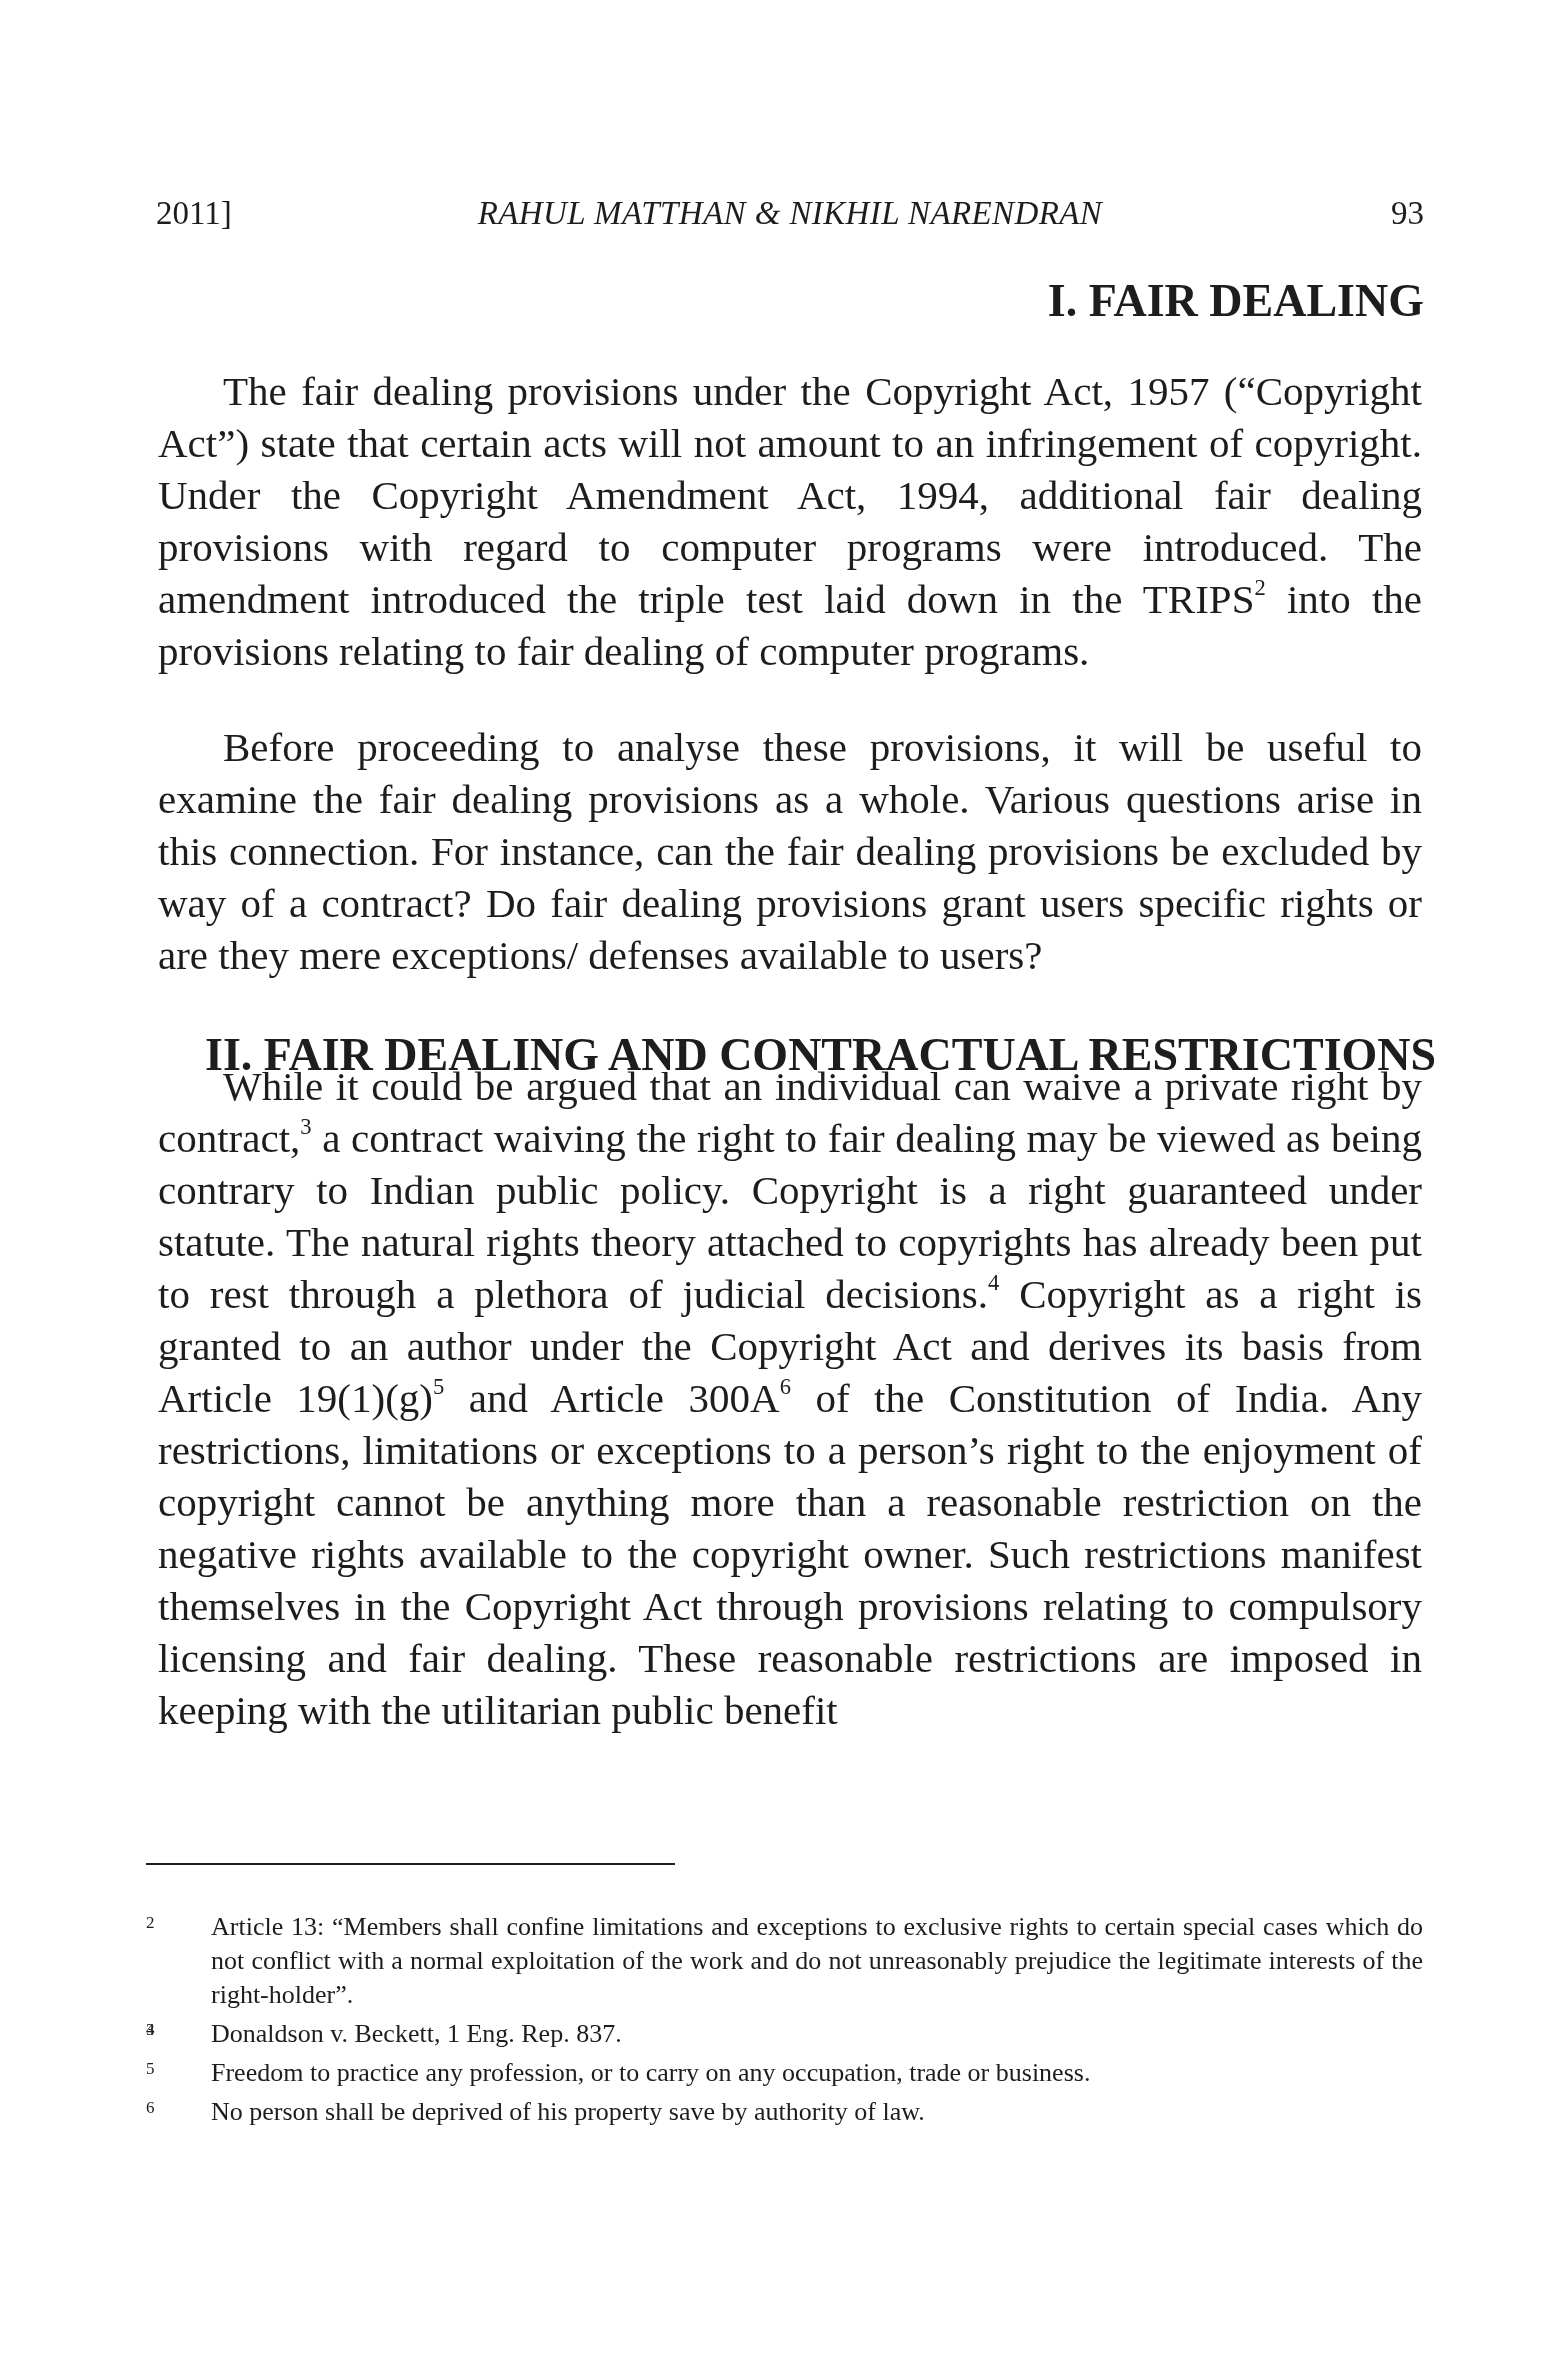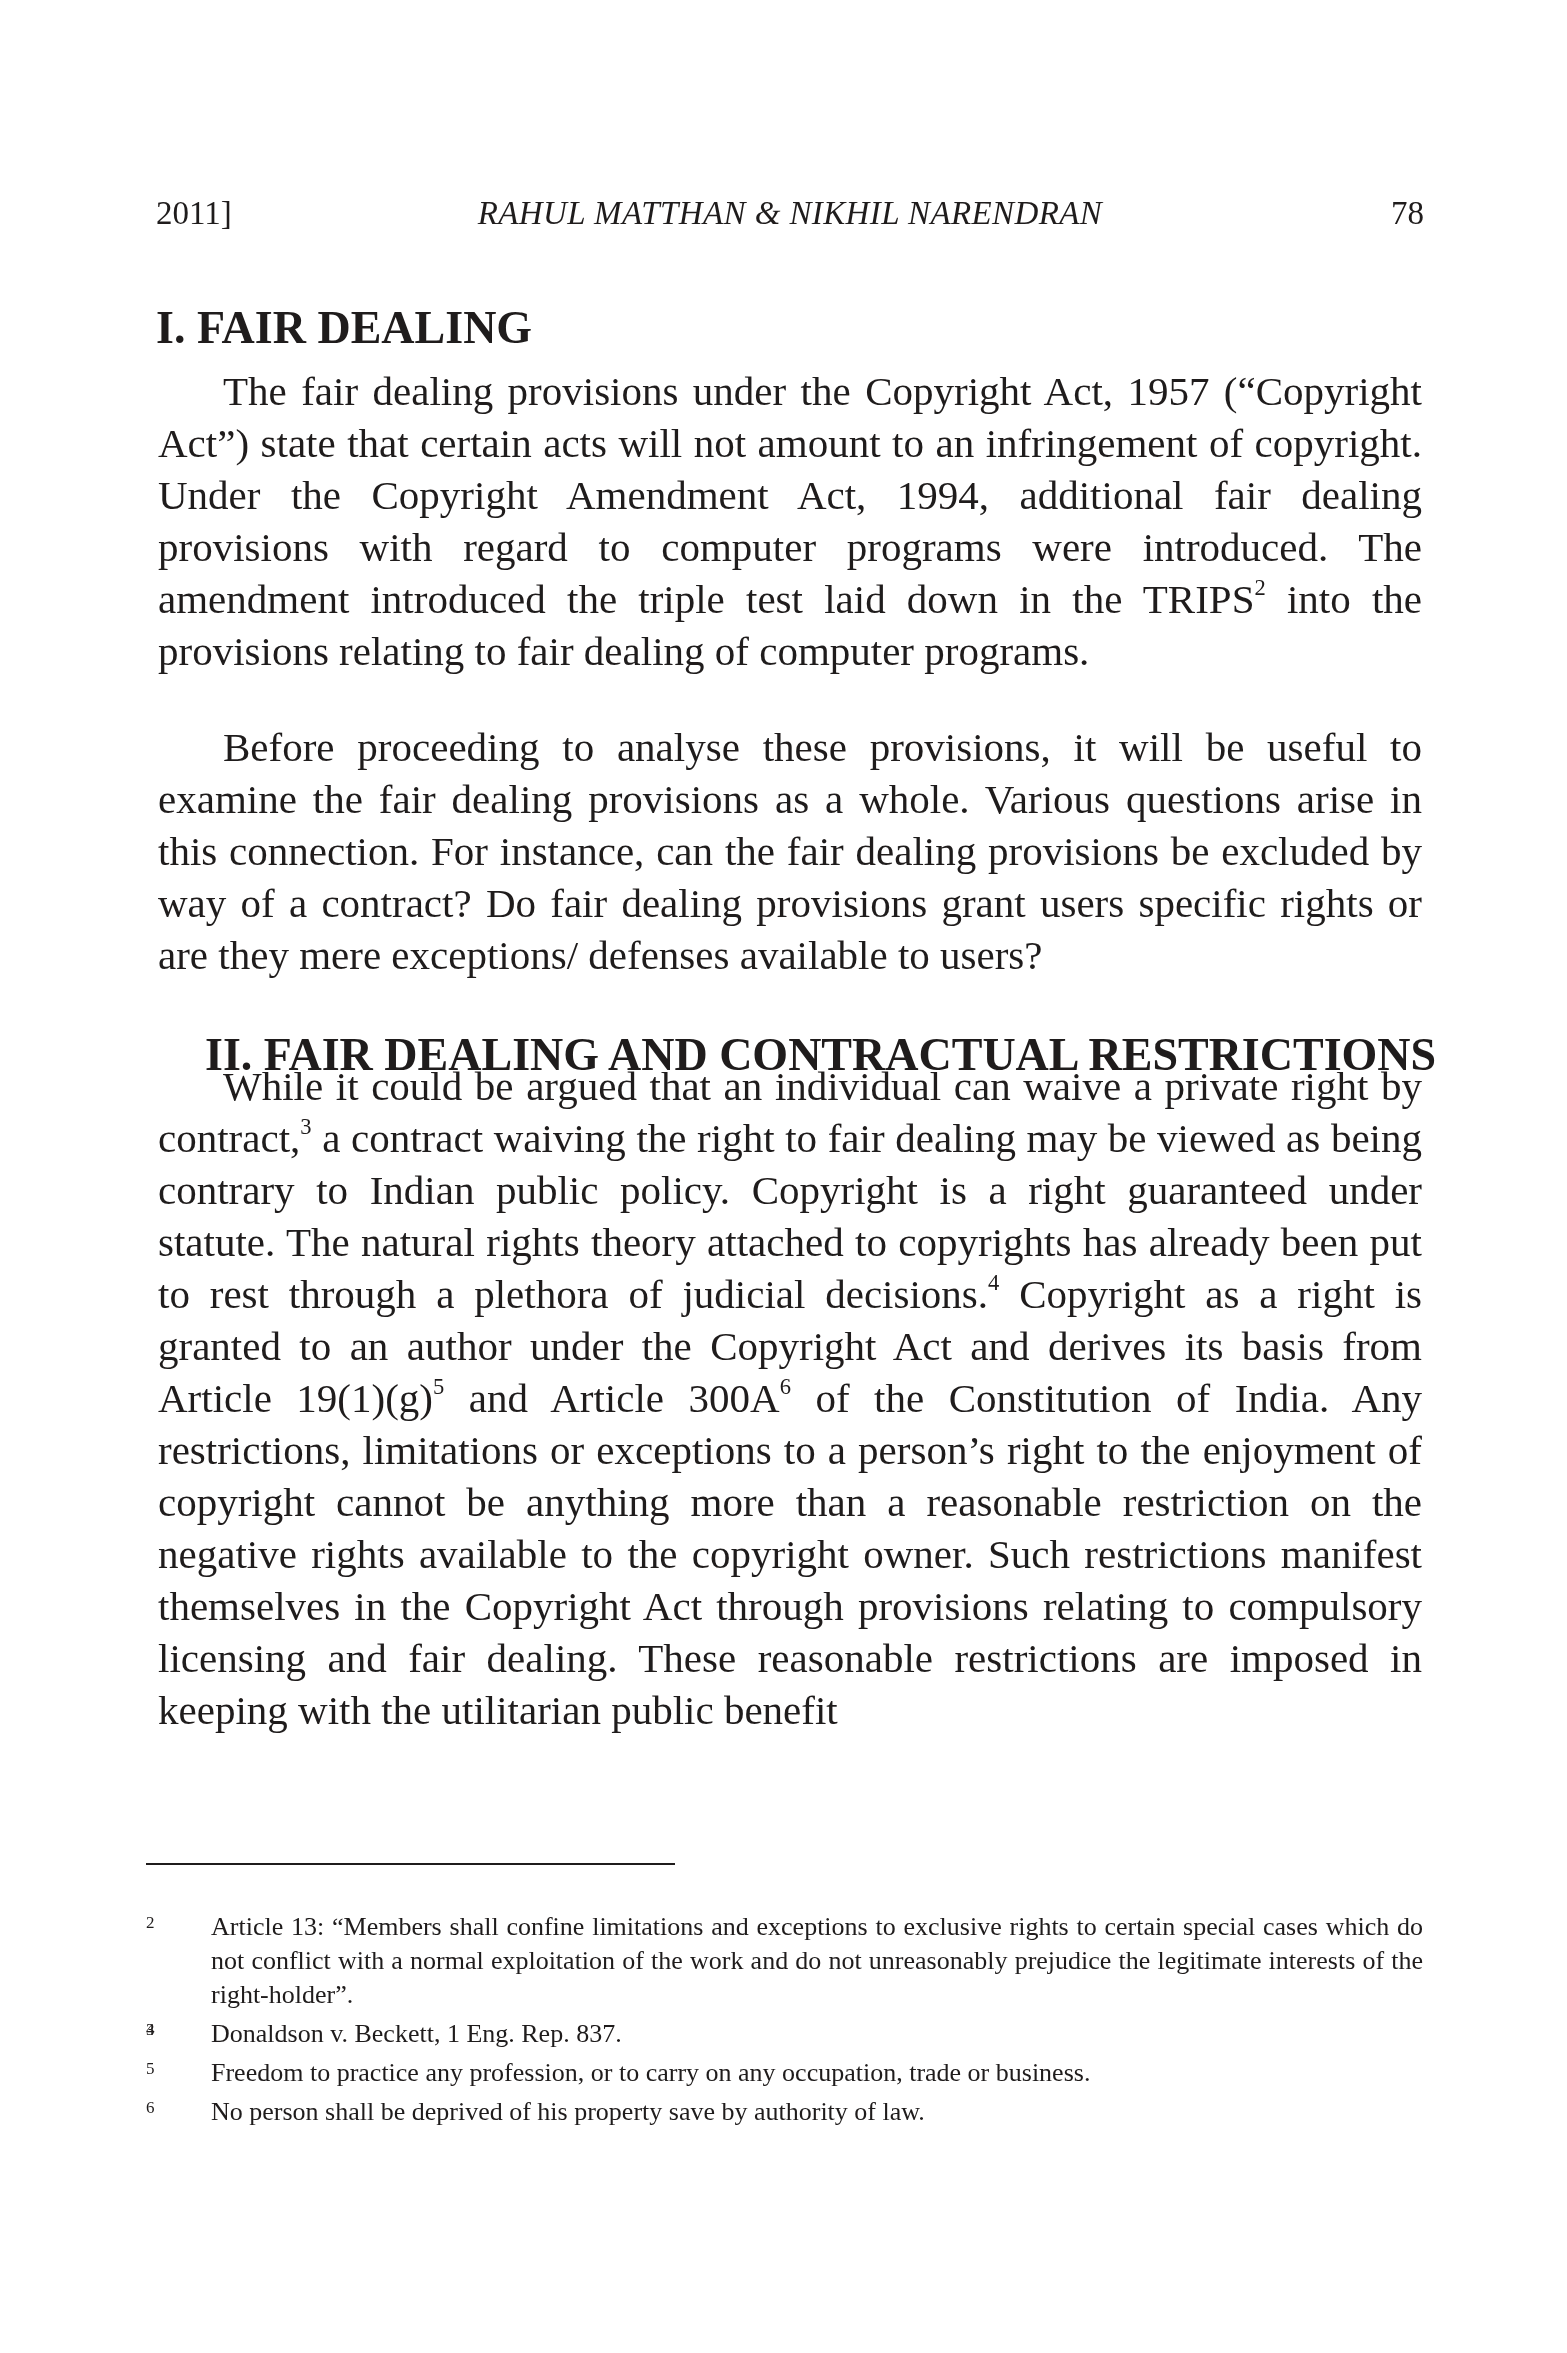--- a/index.html
+++ b/index.html
@@ -5,40 +5,40 @@
   html, body { margin: 0; padding: 0; background: #ffffff; }
   body { width: 1568px; height: 2354px; position: relative; overflow: hidden;
          font-family: "Liberation Serif", "DejaVu Serif", serif; color: #1f1c1c; }
   .abs { position: absolute; }
   .running-head { top: 144px; left: 156px; width: 1268px; height: 43px;
                   font-size: 33px; line-height: 43px; margin-top: 48px; }
   .running-head .left { position: absolute; left: 0; top: 0; }
   .running-head .center { position: absolute; left: 0; right: 0; top: 0; text-align: center; letter-spacing: 0.4px; font-style: italic; }
   .running-head .right { position: absolute; right: 0; top: 0; }
   .heading { font-weight: bold; font-size: 46px; line-height: 57px; white-space: nowrap; }
-  .heading-1 { top: 299px; left: 156px; width: 1268px; text-align: left; }
+  .heading-1 { top: 272px; left: 156px; width: 1268px; text-align: right; }
   .heading-2 { top: 1026px; left: 205px; }
   .para { left: 158px; width: 1264px; font-size: 41px; line-height: 52px;
           text-align: justify; text-indent: 65px; margin: 0; }
   .para-1 { top: 365px; }
   .para-2 { top: 721px; }
   .para-3 { top: 1060px; }
   sup { font-size: 0.55em; line-height: 0; vertical-align: 0.8em; }
   .fn-rule { top: 1863px; left: 146px; width: 529px; height: 2.2px; background: #1f1c1c; }
   .footnotes { top: 1910px; left: 146px; width: 1277px; font-size: 26px; line-height: 34px; }
   .fn { position: relative; padding-left: 65px; margin-bottom: 5px; text-align: justify; }
   .fn-num { position: absolute; left: 0; top: -4.3px; font-size: 17px; }
 </style>
 </head>
 <body>
 
 <div class="abs running-head">
   <span class="left">2011]</span>
   <span class="center">RAHUL MATTHAN &amp; NIKHIL NARENDRAN</span>
-  <span class="right">78</span>
+  <span class="right">93</span>
 </div>
 
 <h2 class="abs heading heading-1" style="margin:0">I.  FAIR DEALING</h2>
 
 <p class="abs para para-1"><span>The fair dealing provisions under the Copyright Act, 1957 (“Copyright Act”) state that certain acts will not amount to an infringement of copyright. Under the Copyright Amendment Act, 1994, additional fair dealing provisions with regard to computer programs were introduced. The amendment introduced the triple test laid down in the TRIPS</span><sup>2</sup><span> into the provisions relating to fair dealing of computer programs.</span></p>
 <p class="abs para para-2"><span>Before proceeding to analyse these provisions, it will be useful to examine the fair dealing provisions as a whole. Various questions arise in this connection. For instance, can the fair dealing provisions be excluded by way of a contract? Do fair dealing provisions grant users specific rights or are they mere exceptions/ defenses available to users?</span></p>
 
 <h2 class="abs heading heading-2" style="margin:0">II.  FAIR DEALING AND CONTRACTUAL RESTRICTIONS</h2>
 
 <p class="abs para para-3"><span>While it could be argued that an individual can waive a private right by contract,</span><sup>3</sup><span> a contract waiving the right to fair dealing may be viewed as being contrary to Indian public policy. Copyright is a right guaranteed under statute. The natural rights theory attached to copyrights has already been put to rest through a plethora of judicial decisions.</span><sup>4</sup><span> Copyright as a right is granted to an author under the Copyright Act and derives its basis from Article 19(1)(g)</span><sup>5</sup><span> and Article 300A</span><sup>6</sup><span> of the Constitution of India. Any restrictions, limitations or exceptions to a person’s right to the enjoyment of copyright cannot be anything more than a reasonable restriction on the negative rights available to the copyright owner. Such restrictions manifest themselves in the Copyright Act through provisions relating to compulsory licensing and fair dealing. These reasonable restrictions are imposed in keeping with the utilitarian public benefit</span></p>

